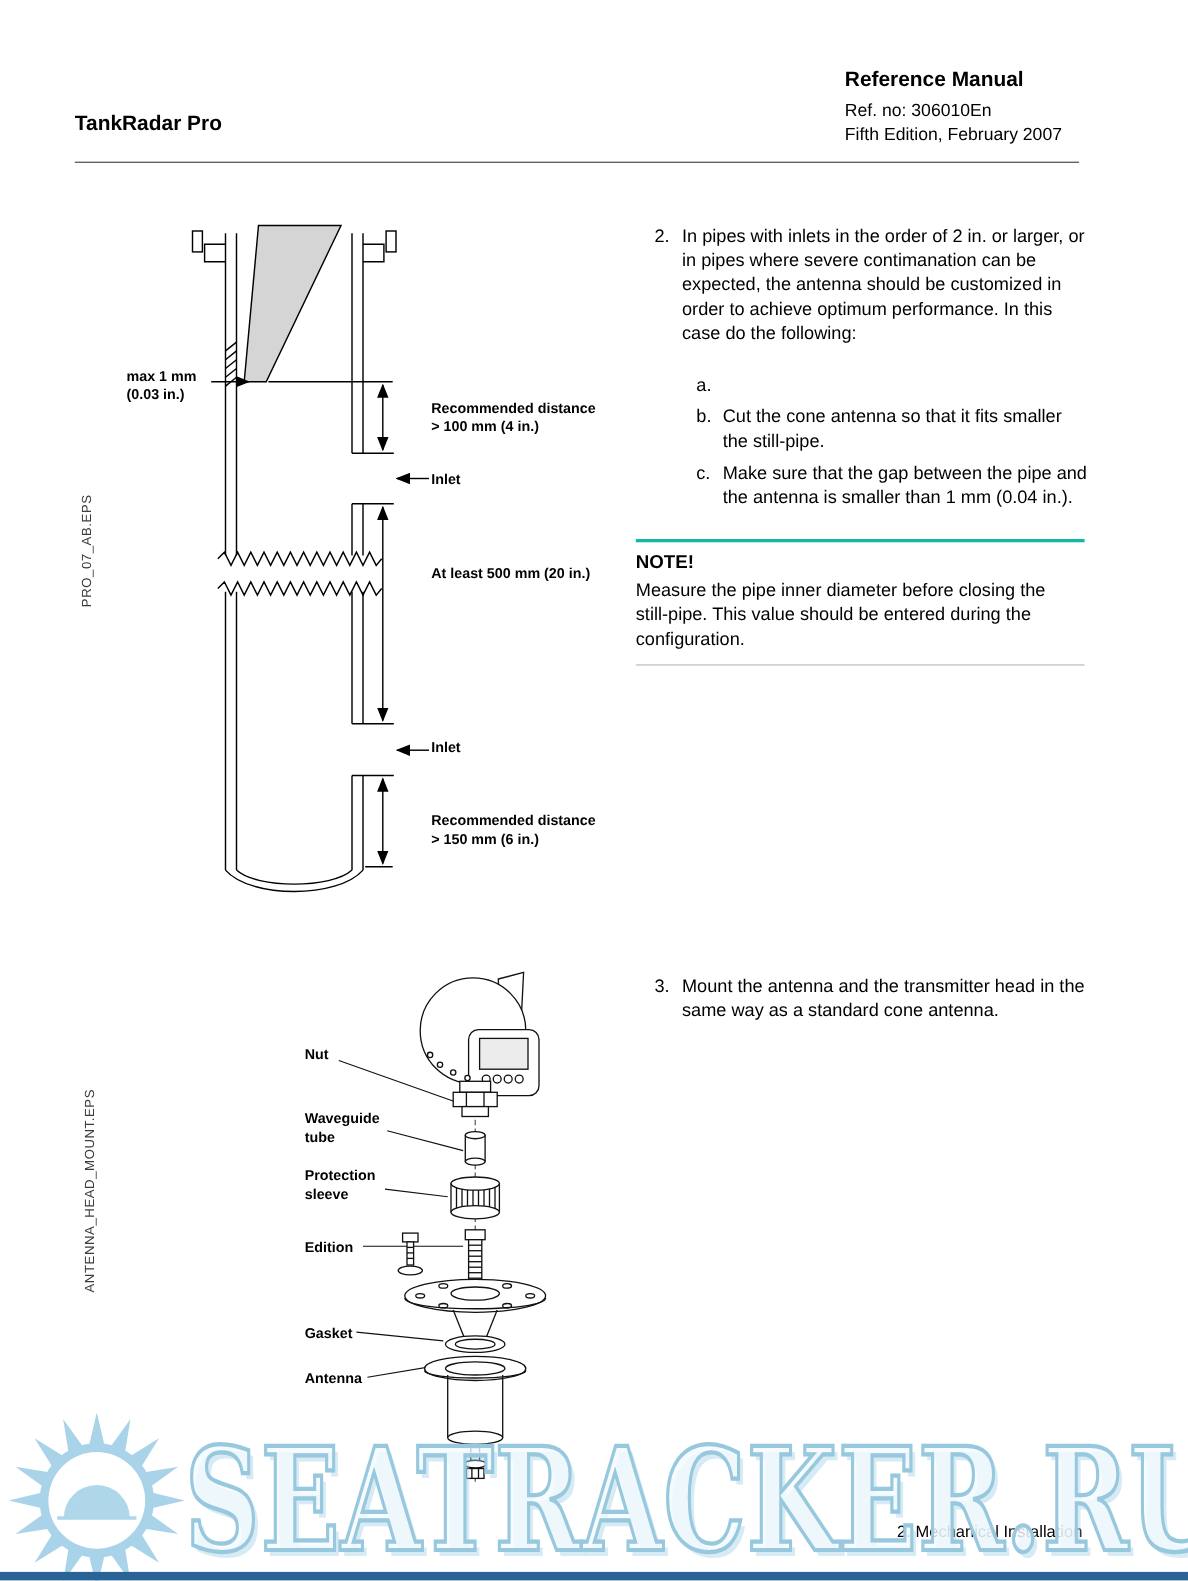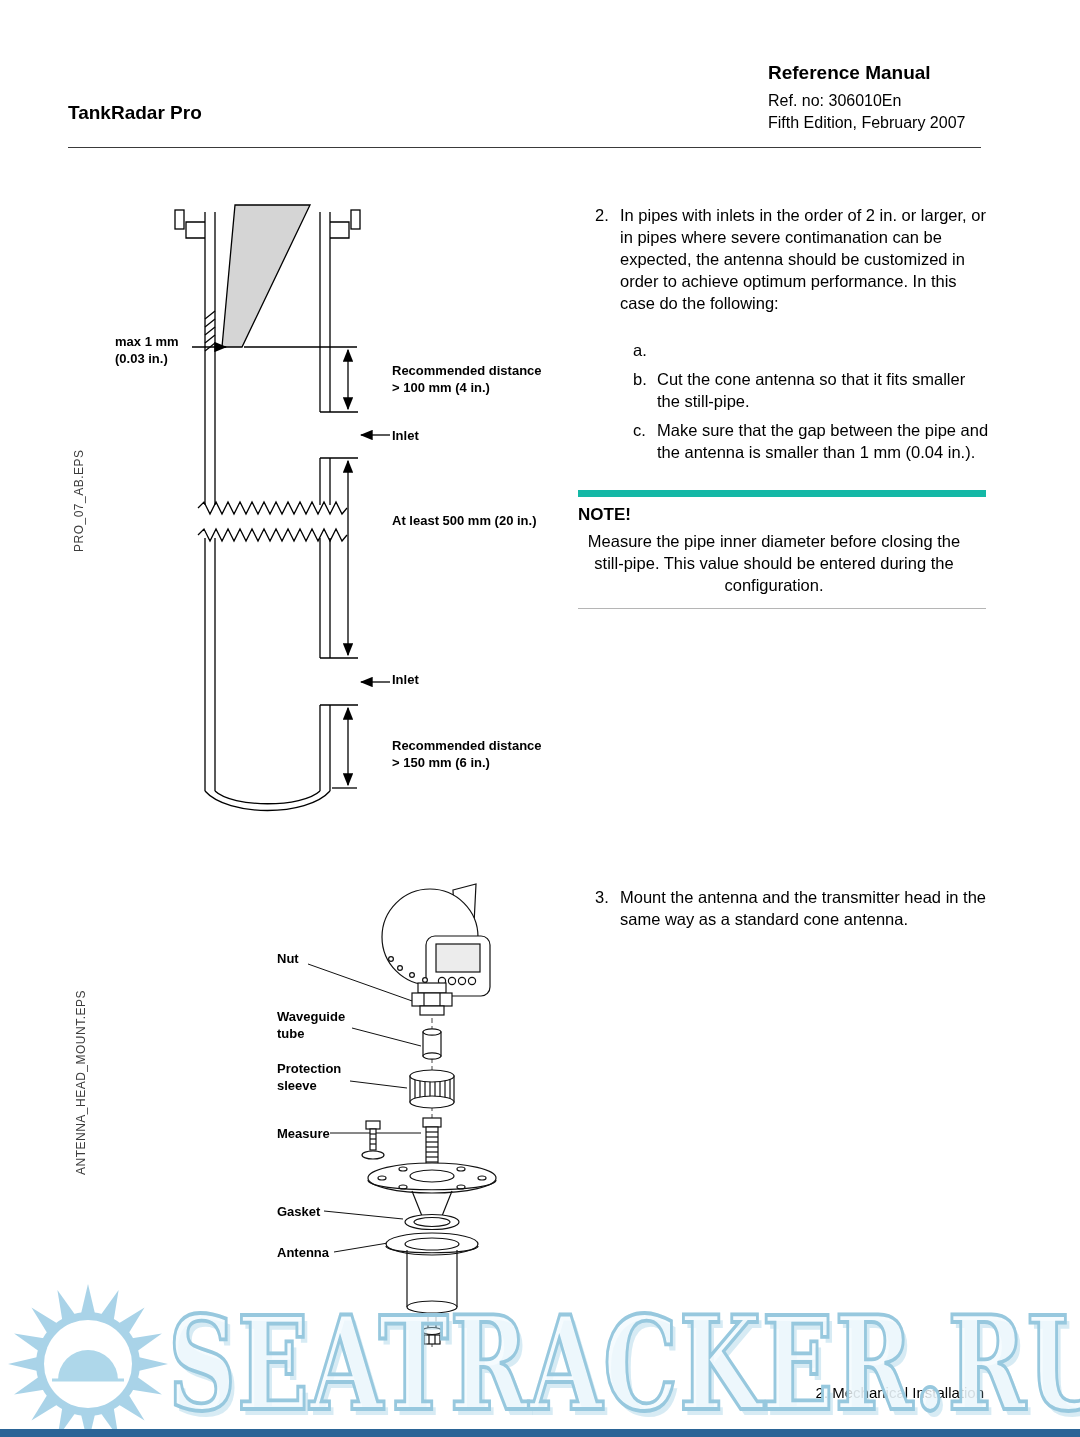--- a/index.html
+++ b/index.html
@@ -23,25 +23,25 @@
     font-size:12px; color:#3c3c3c; letter-spacing:.5px; white-space:nowrap;
     transform:rotate(-90deg); transform-origin:left top;
   }
 
   
   .list-item { display:flex; font-size:16.5px; line-height:1.34; }
   .list-item .num { width:25px; flex:none; }
   .sub-item { display:flex; font-size:16.5px; line-height:1.34; margin-bottom:7px; }
   .sub-item .letter { width:24px; flex:none; }
   .note-box {
-    border-top:7px solid #14b8a6; border-bottom:1px solid #b5b5b5;
+    border-top:3px solid #14b8a6; border-bottom:1px solid #b5b5b5;
     padding:7px 0 11px 0; font-size:16.5px; line-height:1.35;
   }
   .note-title { font-weight:bold; margin-bottom:3px; font-size:17px; }
-  .note-text { width:392px;text-align:center; }
+  .note-text { width:392px; }
 
   
   .footer-text { font-size:15px;margin-top:16px; }
 
   
   .watermark-text {
     left:168px; top:1299px; z-index:40; pointer-events:none;
     font-family:"DejaVu Serif","Liberation Serif",serif; font-weight:700;
     font-size:118px; line-height:1; white-space:nowrap; letter-spacing:1px;
     transform:scale(0.80,1.10); transform-origin:left top;
@@ -256,21 +256,21 @@
       <line x1="169" y1="455" x2="169" y2="464"></line>
       <line x1="175" y1="455" x2="175" y2="464"></line>
     </g>
   </svg>
 
   <div class="abs fig-label" style="left:277px; top:950px">Nut</div>
   <div class="abs fig-label" style="left:277px; top:1008px">Waveguide
 tube</div>
   <div class="abs fig-label" style="left:277px; top:1060px">Protection
 sleeve</div>
-  <div class="abs fig-label" style="left:277px; top:1125px">Measure</div>
+  <div class="abs fig-label" style="left:277px; top:1125px">Edition</div>
   <div class="abs fig-label" style="left:277px; top:1203px">Gasket</div>
   <div class="abs fig-label" style="left:277px; top:1244px">Antenna</div>
   <div class="abs eps" style="left:74px; top:1175px">ANTENNA_HEAD_MOUNT.EPS</div>
 
   <div class="abs list-item" style="left:595px; top:886px; width:398px">
     <span class="num">3.</span>
     <div>Mount the antenna and the transmitter head in the same way as a standard cone antenna.</div>
   </div>
 
   <div class="abs footer-text" style="left:65px; top:1368px">2-32</div>

